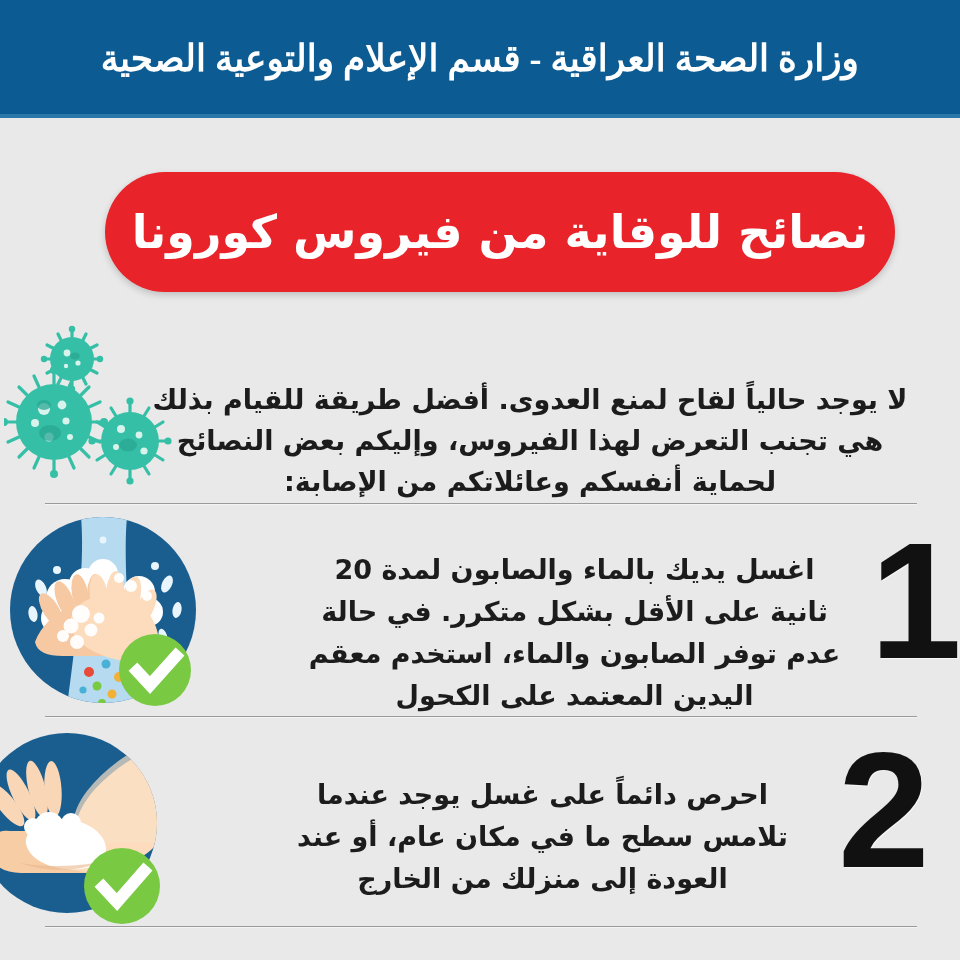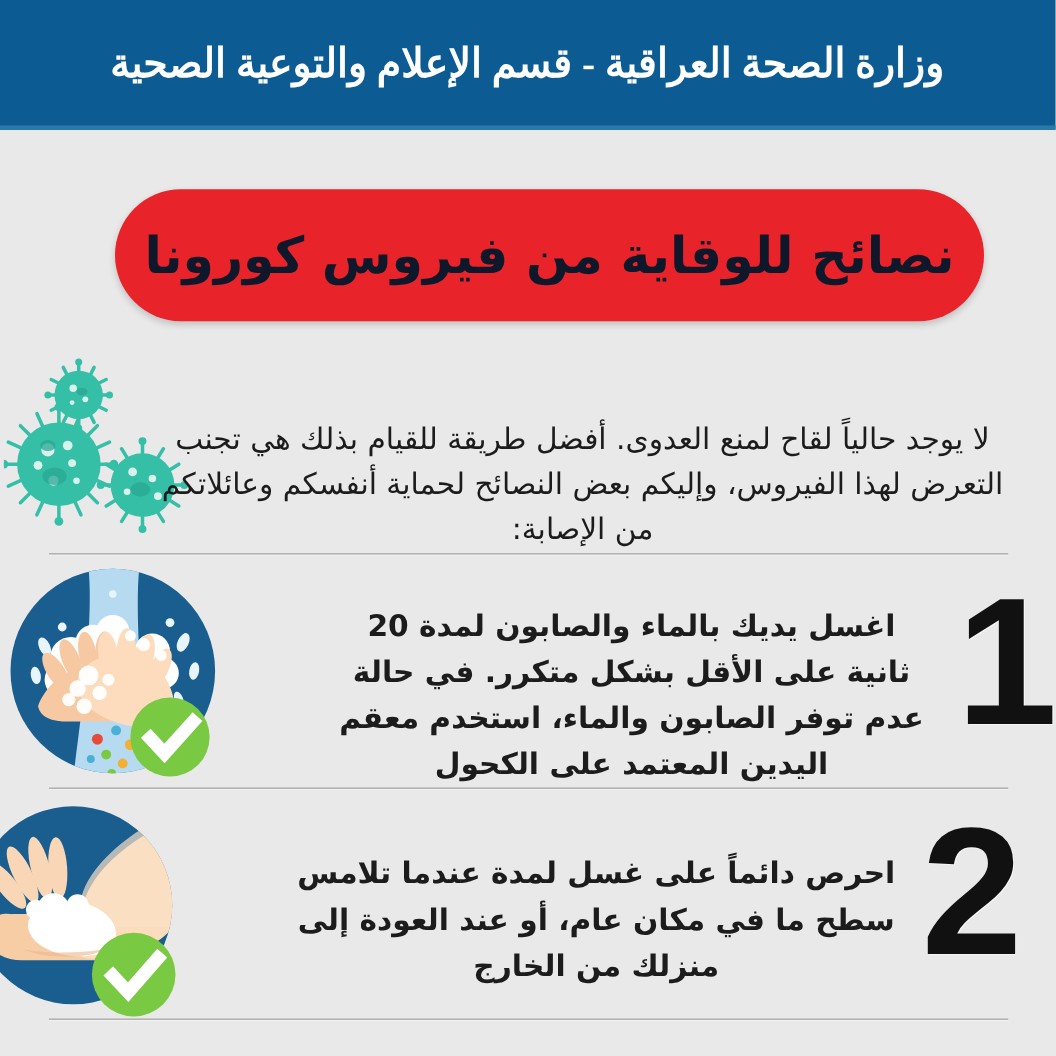--- a/index.html
+++ b/index.html
@@ -62,21 +62,21 @@
     height: 120px;
     background: #e8232a;
     border-radius: 60px;
     box-shadow: 0 3px 7px rgba(0,0,0,0.18);
     display: flex;
     align-items: center;
     justify-content: center;
     box-sizing: border-box;
   }
   .title-banner-text {
-    color: #0f172a;
+    color: #ffffff;
     font-size: 46px;
     font-weight: bold;
     line-height: 1.15;
     text-align: center;
     white-space: nowrap;
   }
 
   
   .virus-cluster {
     position: absolute;
@@ -90,21 +90,21 @@
   .intro-block {
     position: absolute;
     right: 40px;
     top: 352px;
     width: 780px;
     text-align: center;
   }
   .intro-text {
     color: #1c1c1c;
     font-size: 27px;
-    font-weight: normal;
+    font-weight: bold;
     line-height: 1.52;
     text-align: center;
   }
 
   
   .divider {
     position: absolute;
     left: 45px;
     width: 872px;
     height: 1px;
@@ -443,19 +443,19 @@
         </g>
 
         <g>
           <circle cx="147" cy="155" r="38" fill="#7ac943"></circle>
           <path d="M128 156 l14 15 l27 -31" stroke="#ffffff" stroke-width="12" fill="none" stroke-linecap="square" stroke-linejoin="miter"></path>
         </g>
       </svg>
     </div>
 
     <div class="tip-body">
-      <p class="tip-text">احرص دائماً على غسل لمدة عندما تلامس سطح ما في مكان عام، أو عند العودة إلى منزلك من الخارج</p>
+      <p class="tip-text">احرص دائماً على غسل يوجد عندما تلامس سطح ما في مكان عام، أو عند العودة إلى منزلك من الخارج</p>
     </div>
 
     <div class="tip-number">2</div>
   </div>
 
 </div>
 
 </body></html>

